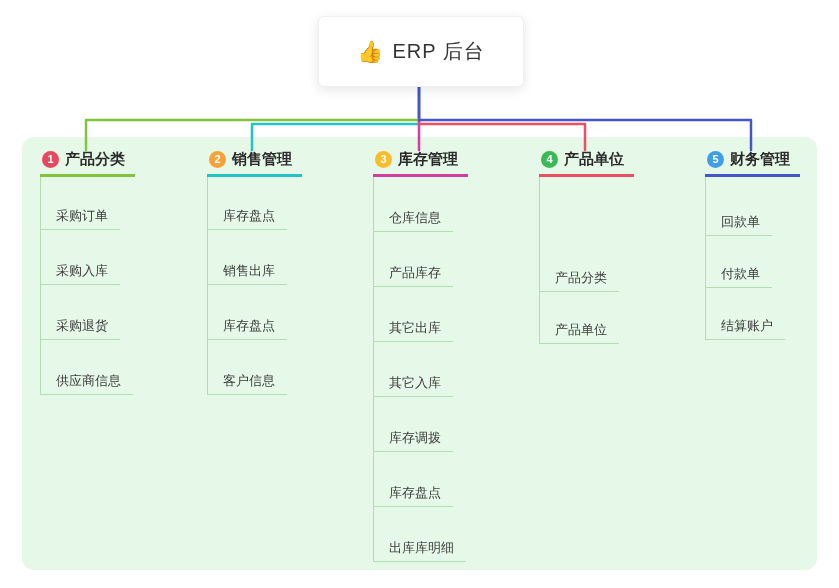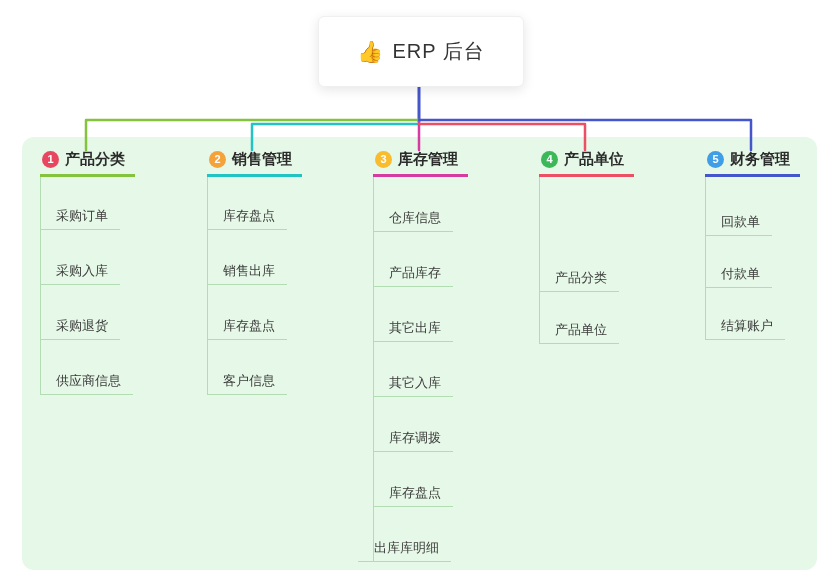--- a/index.html
+++ b/index.html
@@ -104,21 +104,21 @@
     <span class="badge bg3">3</span>
     <span class="btext">库存管理</span>
   </div>
   <div class="vline" style="left:373px;top:177px;height:385px"></div>
   <div class="child" style="left:373px;top:209px">仓库信息</div>
   <div class="child" style="left:373px;top:264px">产品库存</div>
   <div class="child" style="left:373px;top:319px">其它出库</div>
   <div class="child" style="left:373px;top:374px">其它入库</div>
   <div class="child" style="left:373px;top:429px">库存调拨</div>
   <div class="child" style="left:373px;top:484px">库存盘点</div>
-  <div class="child" style="left:358px;top:539px">出库库明细</div>
+  <div class="child" style="left:373px;top:539px">出库库明细</div>
 
   <div class="btitle b4" style="left:539px;top:149px">
     <span class="badge bg4">4</span>
     <span class="btext">产品单位</span>
   </div>
   <div class="vline" style="left:539px;top:177px;height:167px"></div>
   <div class="child" style="left:539px;top:269px">产品分类</div>
   <div class="child" style="left:539px;top:321px">产品单位</div>
 
   <div class="btitle b5" style="left:705px;top:149px">

